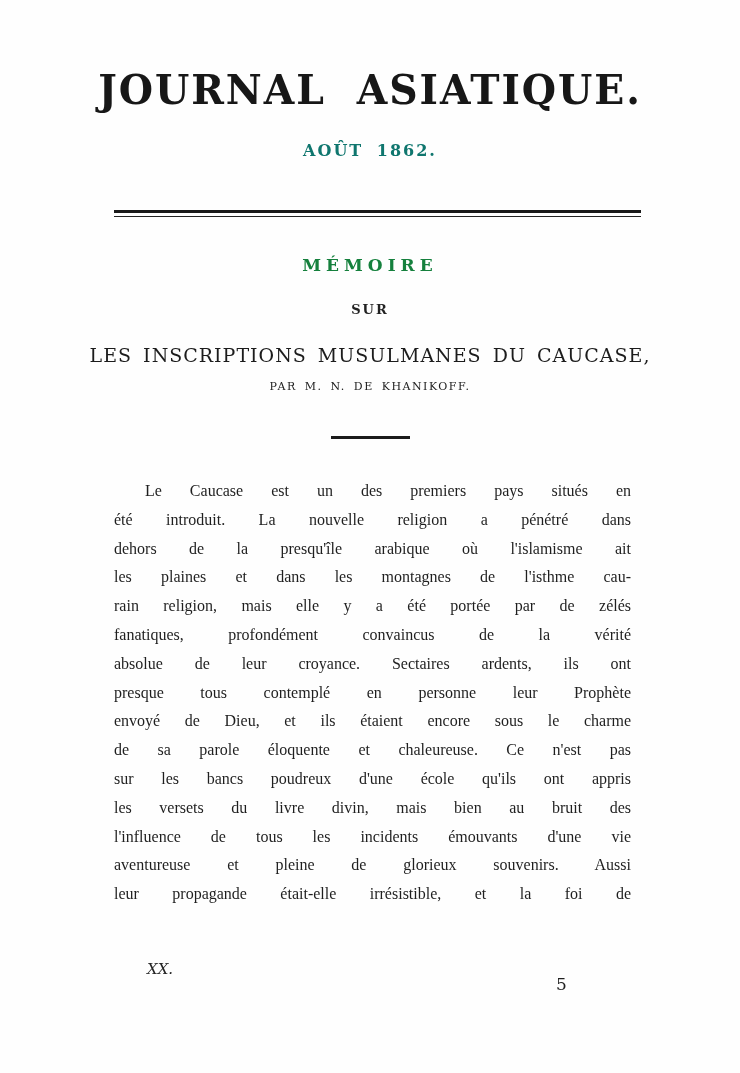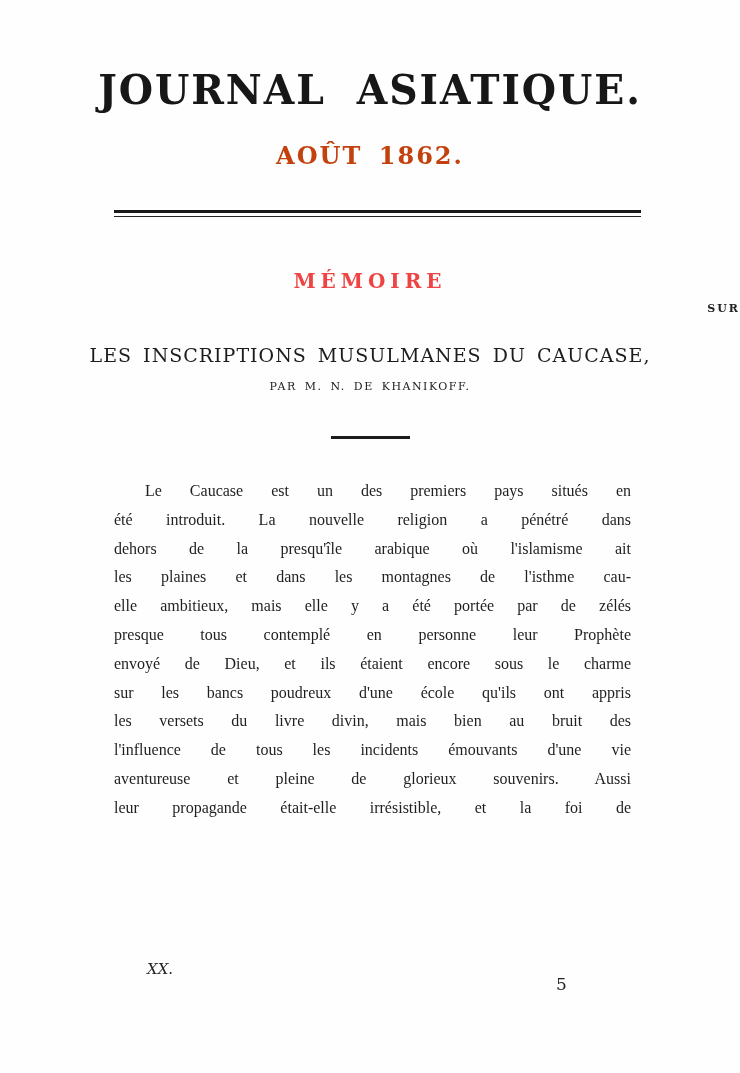--- a/index.html
+++ b/index.html
@@ -31,50 +31,49 @@
     font-size: 41px;
     letter-spacing: 2px;
     word-spacing: 16px;
     color: #171717;
     transform: scaleX(0.96);
   }
   .issue-date {
     top: 141px;
     font-family: "DejaVu Serif", serif;
     font-weight: bold;
-    font-size: 24px;
+    font-size: 16px;
     letter-spacing: 2px;
     word-spacing: 6px;
-    color: #c2410c;
+    color: #0f766e;
   }
   .double-rule {
     position: absolute;
     top: 210px;
     left: 114px;
     width: 527px;
     height: 3px;
     border-top: 3px solid #1a1a1a;
     border-bottom: 1px solid #222222;
   }
   .memoire-heading {
-    top: 269px;
+    top: 255px;
     font-family: "DejaVu Serif", serif;
     font-weight: bold;
-    font-size: 20px;
+    font-size: 17px;
     letter-spacing: 5px;
-    color: #ef4444;
+    color: #15803d;
   }
   .sur-connector {
     top: 302px;
     font-family: "DejaVu Serif", serif;
     font-weight: bold;
-    font-size: 11px;
+    font-size: 13px;
     letter-spacing: 2px;
     color: #222222;
-    text-align: right;
   }
   .subject-line {
     top: 332px;
     font-family: "DejaVu Serif", serif;
     font-size: 19px;
     letter-spacing: 1px;
     word-spacing: 4px;
     color: #1c1c1c;
     margin-top: 12px;
   }
@@ -150,23 +149,26 @@
 
   <div class="centered byline">PAR M. N. DE KHANIKOFF.</div>
 
   <div class="short-rule"></div>
 
   <div class="body-block">
       <div class="body-line">Le Caucase est un des premiers pays situés en</div>
       <div class="body-line">été introduit. La nouvelle religion a pénétré dans</div>
       <div class="body-line">dehors de la presqu'île arabique où l'islamisme ait</div>
       <div class="body-line">les plaines et dans les montagnes de l'isthme cau-</div>
-      <div class="body-line">elle ambitieux, mais elle y a été portée par de zélés</div>
+      <div class="body-line">rain religion, mais elle y a été portée par de zélés</div>
+      <div class="body-line">fanatiques, profondément convaincus de la vérité</div>
+      <div class="body-line">absolue de leur croyance. Sectaires ardents, ils ont</div>
       <div class="body-line">presque tous contemplé en personne leur Prophète</div>
       <div class="body-line">envoyé de Dieu, et ils étaient encore sous le charme</div>
+      <div class="body-line">de sa parole éloquente et chaleureuse. Ce n'est pas</div>
       <div class="body-line">sur les bancs poudreux d'une école qu'ils ont appris</div>
       <div class="body-line">les versets du livre divin, mais bien au bruit des</div>
       <div class="body-line">l'influence de tous les incidents émouvants d'une vie</div>
       <div class="body-line">aventureuse et pleine de glorieux souvenirs. Aussi</div>
       <div class="body-line">leur propagande était-elle irrésistible, et la foi de</div>
     </div>
 
   <div class="footer-signature">XX.</div>
 
   <div class="footer-page-number">5</div>

